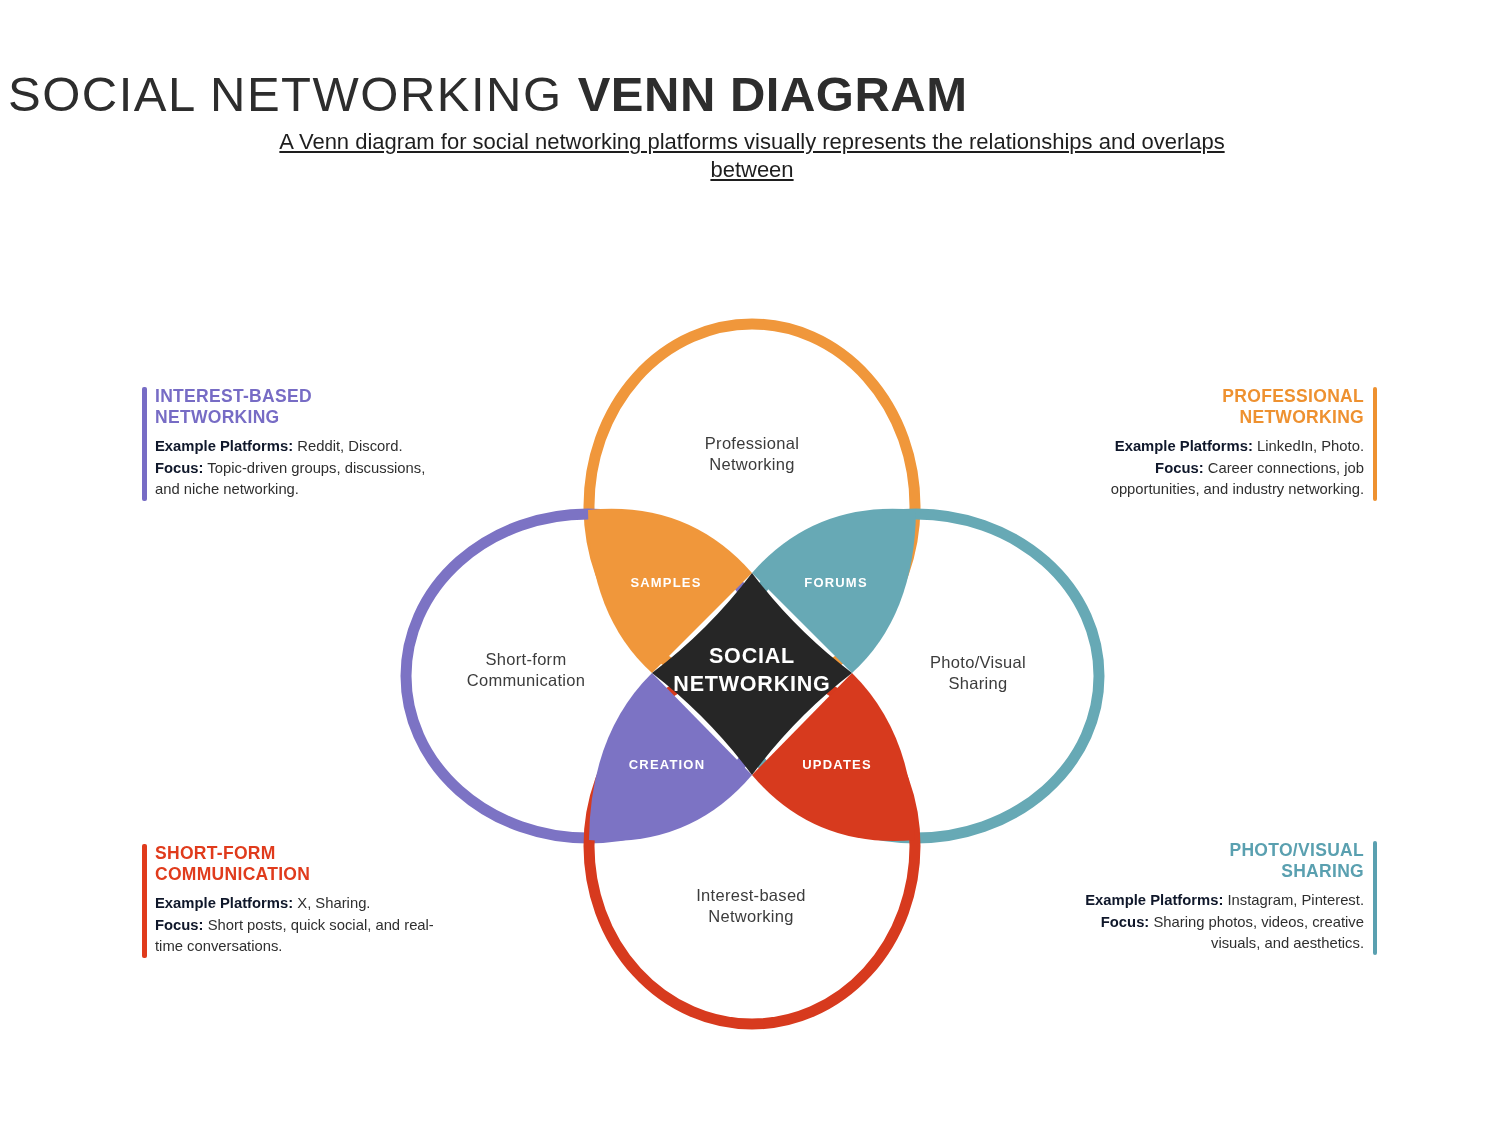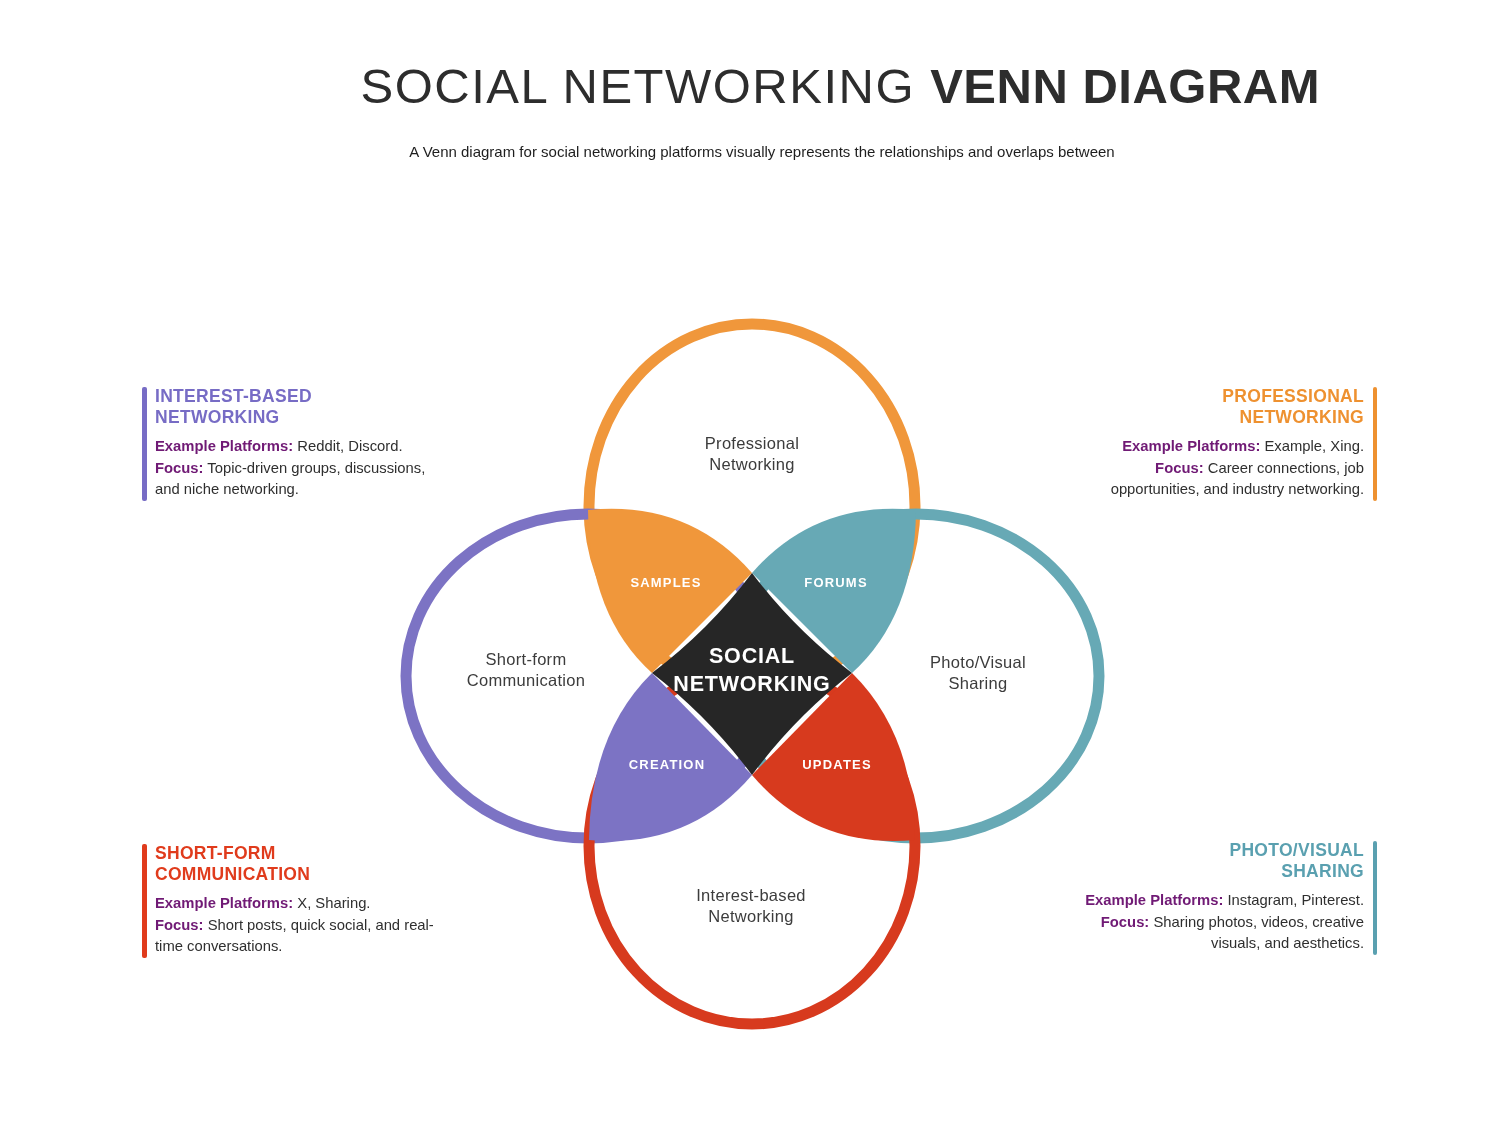--- a/index.html
+++ b/index.html
@@ -4,42 +4,42 @@
 <style>
   html,body{margin:0;padding:0;}
   body{
     width:1500px;height:1125px;position:relative;background:#ffffff;
     font-family:"Liberation Sans","DejaVu Sans",sans-serif;overflow:hidden;
   }
   .stage{position:absolute;inset:0;}
 
   
   .title{
-    position:absolute;top:58px;left:0;width:1320px;text-align:right;
-    font-size:49px;margin:0;color:#2d2d2d;white-space:nowrap;
+    position:absolute;top:58px;left:0;width:1320px;text-align:left;
+    font-size:49px;margin:8px;color:#2d2d2d;white-space:nowrap;
   }
   .title .light{font-weight:400;letter-spacing:1.5px;}
   .title .bold{font-weight:800;letter-spacing:0.5px;}
   .subtitle{
     position:absolute;top:126px;left:250px;width:1000px;text-align:center;
-    font-size:15px;line-height:28px;color:#1e1e1e;margin:12px;font-weight:400;
+    font-size:22px;line-height:28px;color:#1e1e1e;margin:2px;font-weight:400;text-decoration:underline;
   }
 
   
   .panel{position:absolute;width:282px;}
   .panel .bar{position:absolute;top:1px;bottom:0;width:4.5px;border-radius:2px;}
   .panel.left-align{text-align:left;padding-left:13px;}
   .panel.left-align .bar{left:0;}
   .panel.right-align{text-align:right;padding-right:13px;}
   .panel.right-align .bar{right:0;}
   .panel h2{
     margin:0 0 8px 0;font-size:17.5px;line-height:21px;font-weight:800;letter-spacing:0.3px;
   }
   .panel .body{font-size:14.8px;line-height:21.5px;color:#2f2f2f;}
-  .panel .body b{color:#701a75;}
+  .panel .body b{color:#0f172a;}
   .panel-tl{left:142px;top:386px;}
   .panel-tr{left:1082px;top:386px;}
   .panel-bl{left:142px;top:843px;}
   .panel-br{left:1082px;top:840px;}
   .c-purple{color:#776CC5;}  .bg-purple{background:#776CC5;}
   .c-orange{color:#EE9130;}  .bg-orange{background:#EE9130;}
   .c-red{color:#E03B1C;}     .bg-red{background:#E03B1C;}
   .c-teal{color:#5AA0B0;}    .bg-teal{background:#5AA0B0;}
 
   
@@ -62,21 +62,21 @@
     <div class="body">
       <b>Example Platforms:</b><span> Reddit, Discord.</span><br>
       <b>Focus:</b><span> Topic-driven groups, discussions, and niche networking.</span>
     </div>
   </div>
 
   <div class="panel right-align panel-tr">
     <div class="bar bg-orange"></div>
     <h2 class="c-orange"><span>PROFESSIONAL</span><br><span>NETWORKING</span></h2>
     <div class="body">
-      <b>Example Platforms:</b><span> Example, Xing.</span><br>
+      <b>Example Platforms:</b><span> LinkedIn, Photo.</span><br>
       <b>Focus:</b><span> Career connections, job opportunities, and industry networking.</span>
     </div>
   </div>
 
   <div class="panel left-align panel-bl">
     <div class="bar bg-red"></div>
     <h2 class="c-red"><span>SHORT-FORM</span><br><span>COMMUNICATION</span></h2>
     <div class="body">
       <b>Example Platforms:</b><span> X, Sharing.</span><br>
       <b>Focus:</b><span> Short posts, quick social, and real-time conversations.</span>

